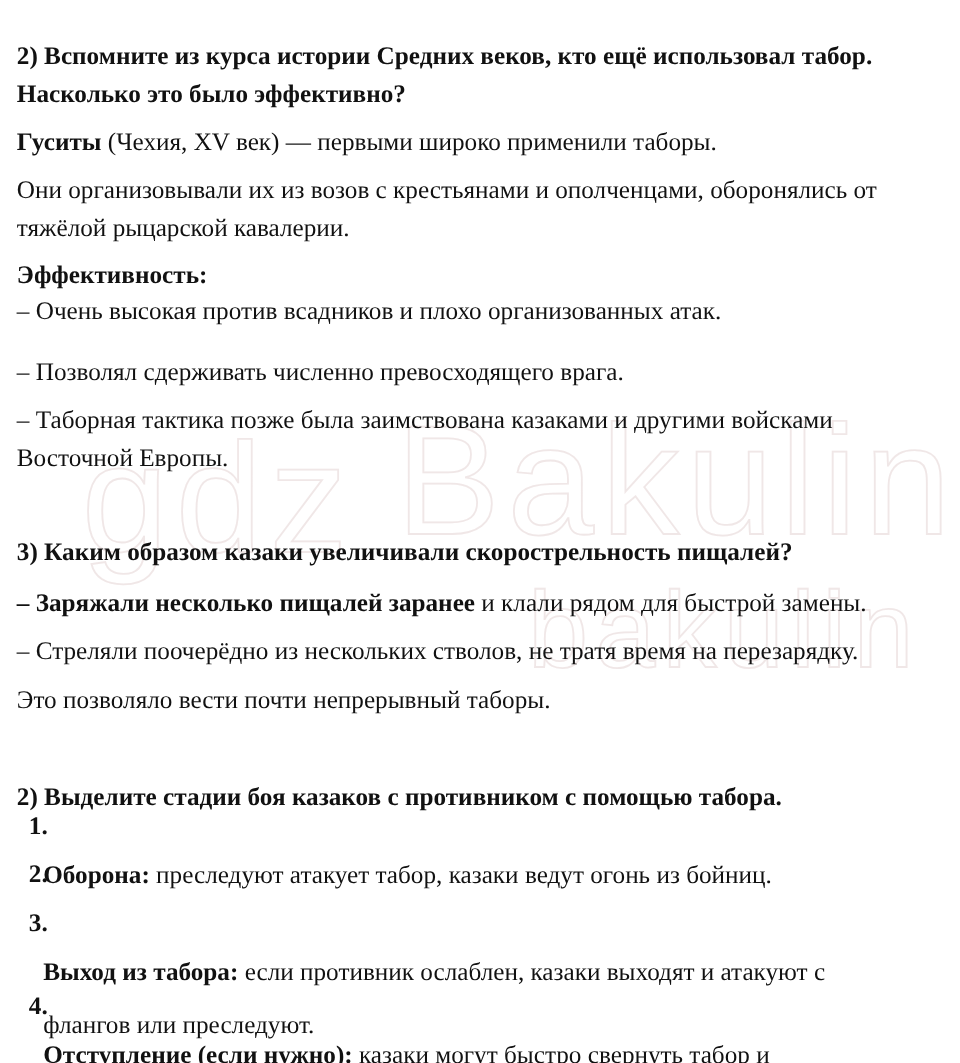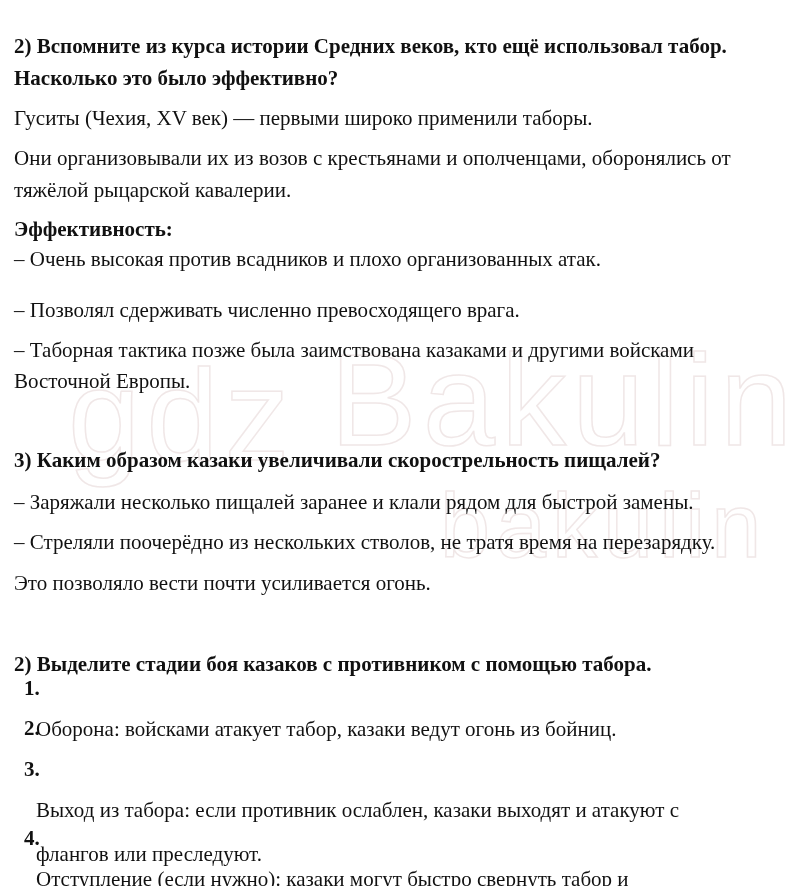--- a/index.html
+++ b/index.html
@@ -20,21 +20,21 @@
   .wm-1 { left:330px; top:325px; }
   .wm-2 { left:68px; top:340px;text-align:center; }
   .wm-3 { left:440px; top:475px; font-size:90px; }
   .content { position:relative; padding:0 0 0 2px; }
   p { margin:12px; line-height:32px; }
   .q { font-weight:bold; }
   .l { position:absolute; left:2px; }
   .num { display:inline-block; width:40px; font-weight:bold; text-align:left; }
   .li { position:absolute; left:24px; }
   .li .body { display:inline-block; vertical-align:top; width:740px; }
-  b { font-weight:normal; }
+  b { font-weight:bold; }
 </style>
 </head>
 <body>
 
 <div class="watermark">
   <div class="wm wm-1">Bakulin</div>
   <div class="wm wm-2">gdz</div>
   <div class="wm wm-3">bakulin</div>
 </div>
 
@@ -47,26 +47,26 @@
   <p class="l" style="top:162px">тяжёлой рыцарской кавалерии.</p>
   <p class="l q" style="top:201px">Эффективность:</p>
   <p class="l" style="top:231px">– Очень высокая против всадников и плохо организованных атак.</p>
   <p class="l" style="top:282px">– Позволял сдерживать численно превосходящего врага.</p>
   <p class="l" style="top:322px">– Таборная тактика позже была заимствована казаками и другими войсками</p>
   <p class="l" style="top:353px">Восточной Европы.</p>
 
   <p class="l q" style="top:432px">3) Каким образом казаки увеличивали скорострельность пищалей?</p>
   <p class="l" style="top:474px"><b>– Заряжали несколько пищалей заранее</b><span> и клали рядом для быстрой замены.</span></p>
   <p class="l" style="top:514px">– Стреляли поочерёдно из нескольких стволов, не тратя время на перезарядку.</p>
-  <p class="l" style="top:555px">Это позволяло вести почти усиливается огонь.</p>
+  <p class="l" style="top:555px">Это позволяло вести почти непрерывный таборы.</p>
 
   <p class="l q" style="top:636px">2) Выделите стадии боя казаков с противником с помощью табора.</p>
 
   <div class="li" style="top:676px">
-    <span class="num">1.</span><span class="body"><p><b>Оборона:</b><span> войсками атакует табор, казаки ведут огонь из бойниц.</span></p></span>
+    <span class="num">1.</span><span class="body"><p><b>Оборона:</b><span> преследуют атакует табор, казаки ведут огонь из бойниц.</span></p></span>
   </div>
   <div class="li" style="top:716px">
     <span class="num">2.</span>
   </div>
   <div class="li" style="top:757px">
     <span class="num">3.</span><span class="body"><p><b>Выход из табора:</b><span> если противник ослаблен, казаки выходят и атакуют с</span></p><p>флангов или преследуют.</p></span>
   </div>
   <div class="li" style="top:826px">
     <span class="num">4.</span><span class="body"><p><b>Отступление (если нужно):</b><span> казаки могут быстро свернуть табор и</span></p><p>отступить.</p></span>
   </div>

